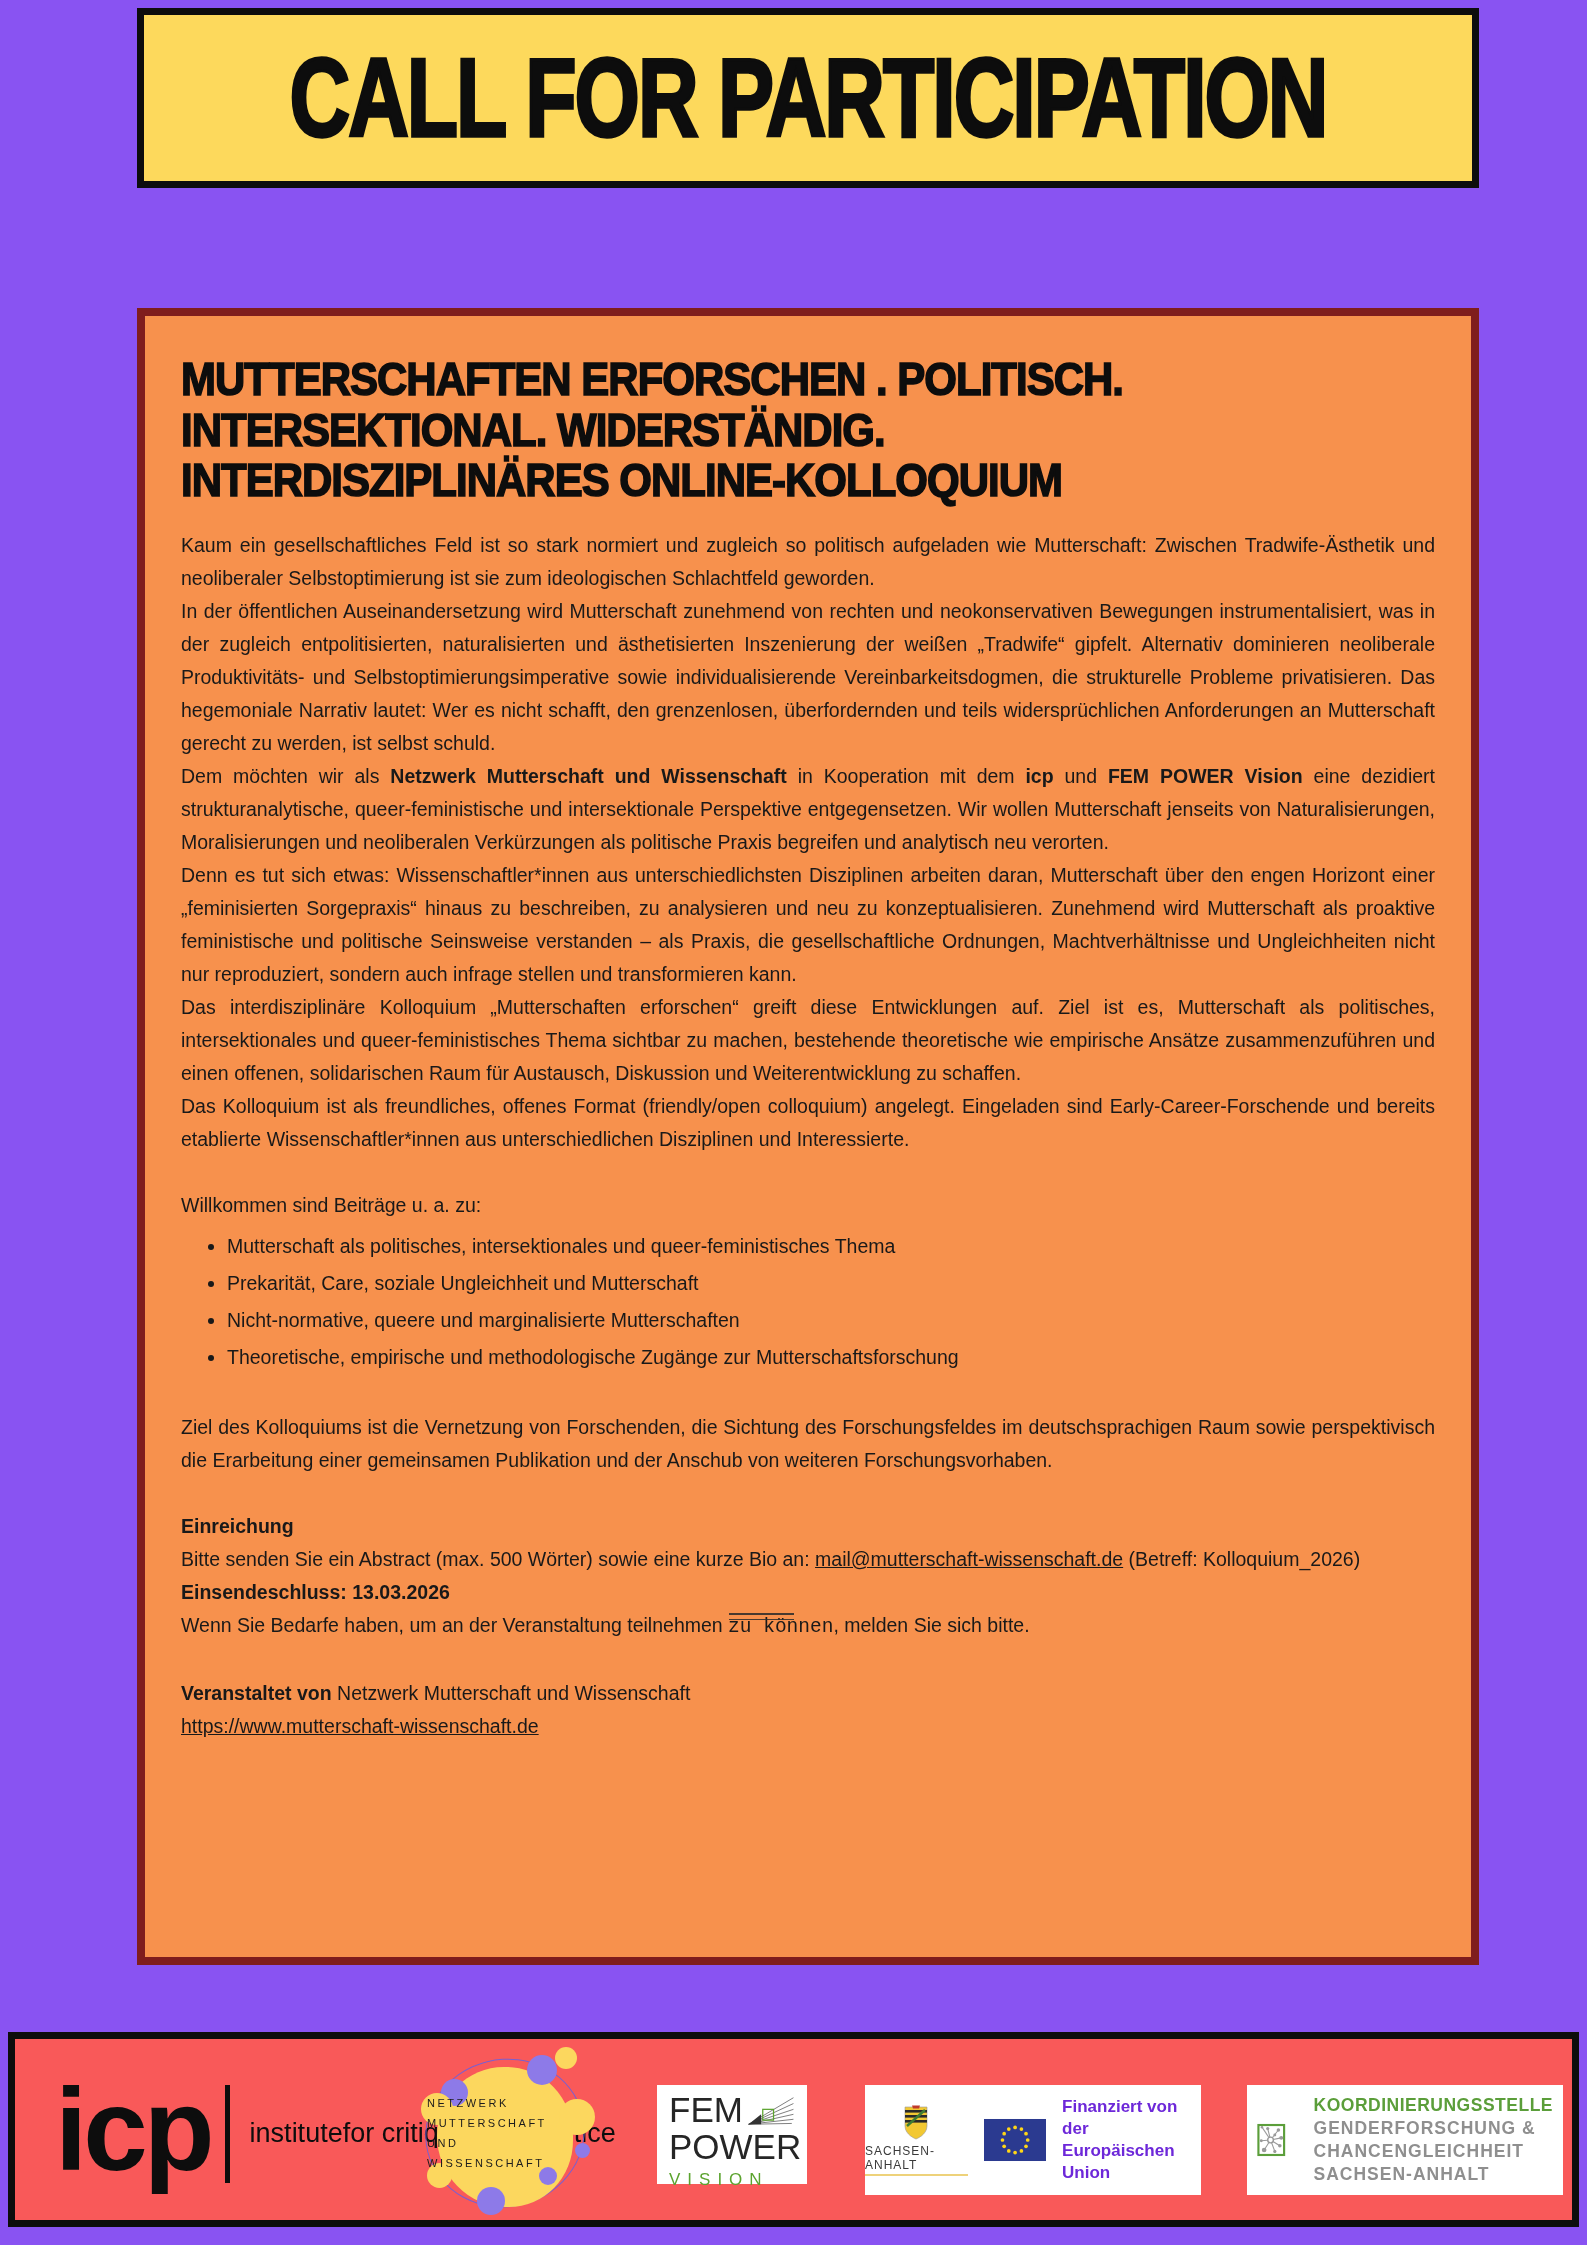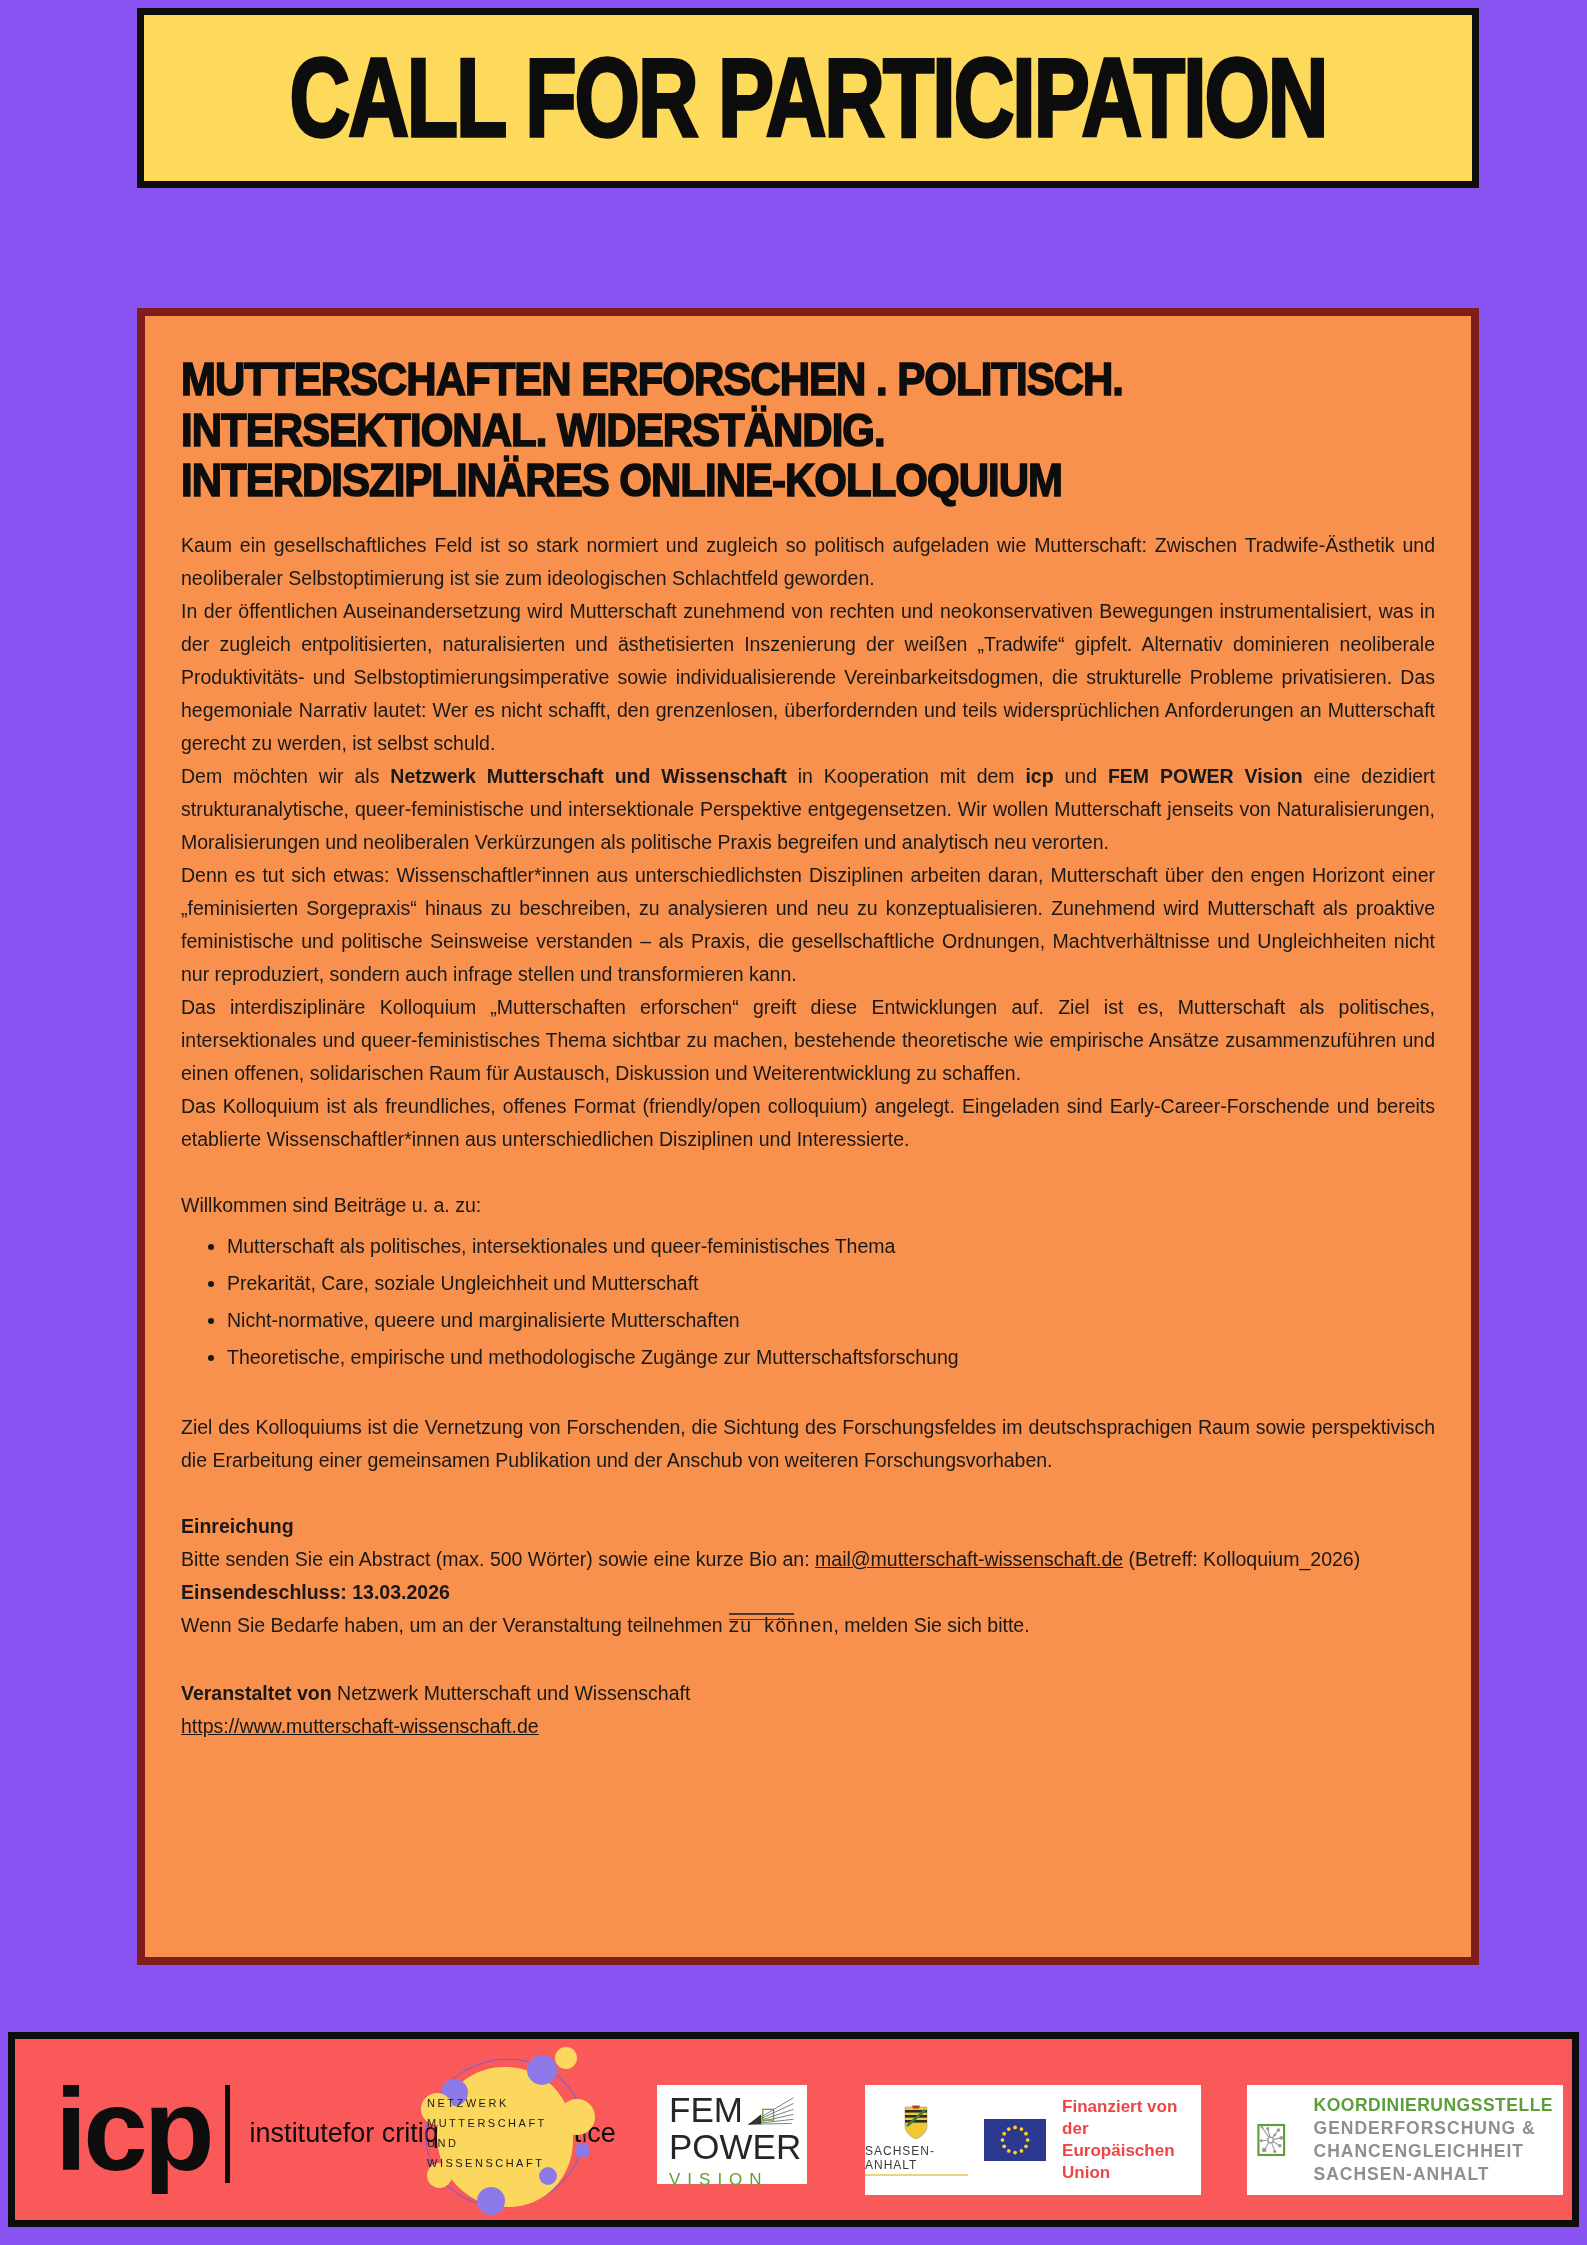--- a/index.html
+++ b/index.html
@@ -66,21 +66,21 @@
   .fp-fem{font-size:35px;color:#262626;line-height:33px;}
   .fp-power{font-size:35px;color:#262626;line-height:36px;}
   .fp-vision{font-size:17px;color:#5ba32e;letter-spacing:7px;margin-top:5px;}
   
   .logo-funding{
     position:absolute;left:850px;top:46px;width:336px;height:110px;background:#fff;
     display:flex;align-items:center;justify-content:center;gap:16px;box-sizing:border-box;
   }
   .fd-region{display:flex;flex-direction:column;align-items:center;}
   .fd-region-label{font-size:12px;letter-spacing:1px;color:#3a3a3a;border-bottom:2px solid #eed27a;padding-bottom:2px;margin-top:2px;}
-  .fd-text{font-size:17px;font-weight:bold;color:#ef4444;line-height:22px;}
+  .fd-text{font-size:17px;font-weight:bold;color:#6d28d9;line-height:22px;}
   
   .logo-koord{
     position:absolute;left:1232px;top:46px;width:316px;height:110px;background:#fff;
     display:flex;align-items:center;gap:28px;padding:8px 10px;box-sizing:border-box;
   }
   .ko-text{display:flex;flex-direction:column;}
   .ko-line1{color:#5b9e3a;font-weight:bold;font-size:17.5px;letter-spacing:0.5px;line-height:23px;}
   .ko-line{color:#8f8f8f;font-weight:bold;font-size:17.5px;letter-spacing:1px;line-height:23px;}
 </style>
 </head>

